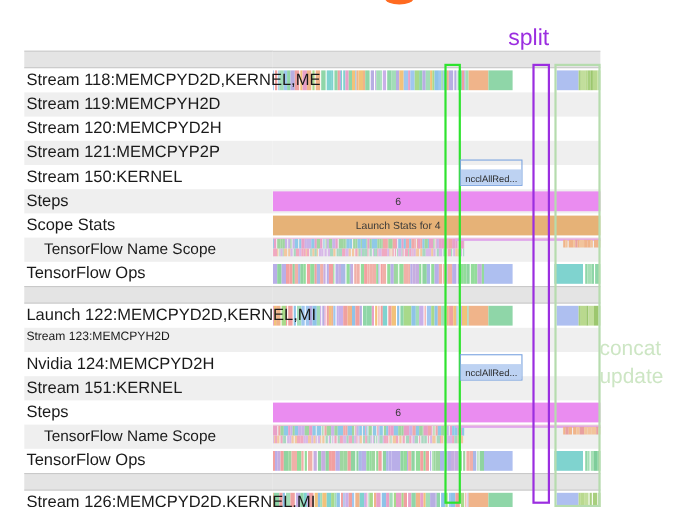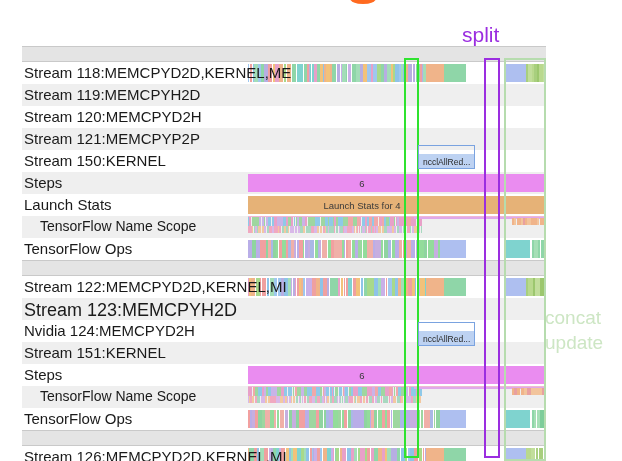--- a/index.html
+++ b/index.html
@@ -849,25 +849,25 @@
         <div class="maskalt" style="top: 340px;"></div>
         <div class="maskgrp" style="top: 384px;"></div>
       </div>
     <div id="labels-host">
         <div class="lbl" style="position: absolute; left: 2px; top: 18px; z-index: 6; font-size: 15px; color: rgb(26, 26, 26); white-space: nowrap;"><span>Stream 118:MEMCPYD2D,KERNEL,ME</span></div>
         <div class="lbl" style="position: absolute; left: 2px; top: 40px; z-index: 6; font-size: 15px; color: rgb(26, 26, 26); white-space: nowrap;"><span>Stream 119:MEMCPYH2D</span></div>
         <div class="lbl" style="position: absolute; left: 2px; top: 62px; z-index: 6; font-size: 15px; color: rgb(26, 26, 26); white-space: nowrap;"><span>Stream 120:MEMCPYD2H</span></div>
         <div class="lbl" style="position: absolute; left: 2px; top: 84px; z-index: 6; font-size: 15px; color: rgb(26, 26, 26); white-space: nowrap;"><span>Stream 121:MEMCPYP2P</span></div>
         <div class="lbl" style="position: absolute; left: 2px; top: 106px; z-index: 6; font-size: 15px; color: rgb(26, 26, 26); white-space: nowrap;"><span>Stream 150:KERNEL</span></div>
         <div class="lbl" style="position: absolute; left: 2px; top: 128px; z-index: 6; font-size: 15px; color: rgb(26, 26, 26); white-space: nowrap;"><span>Steps</span></div>
-        <div class="lbl" style="position: absolute; left: 2px; top: 150px; z-index: 6; font-size: 15px; color: rgb(26, 26, 26); white-space: nowrap;"><span>Launch Stats</span></div>
+        <div class="lbl" style="position: absolute; left: 2px; top: 150px; z-index: 6; font-size: 15px; color: rgb(26, 26, 26); white-space: nowrap;"><span>Scope Stats</span></div>
         <div class="lbl sub" style="position: absolute; left: 18px; top: 172px; z-index: 6; font-size: 14px; color: rgb(26, 26, 26); white-space: nowrap;"><span class="tri"></span><span>TensorFlow Name Scope</span></div>
         <div class="lbl" style="position: absolute; left: 2px; top: 194px; z-index: 6; font-size: 15px; color: rgb(26, 26, 26); white-space: nowrap;"><span>TensorFlow Ops</span></div>
-        <div class="lbl" style="position: absolute; left: 2px; top: 232px; z-index: 6; font-size: 15px; color: rgb(26, 26, 26); white-space: nowrap;"><span>Stream 122:MEMCPYD2D,KERNEL,MI</span></div>
-        <div class="lbl" style="position: absolute; left: 2px; top: 254px; z-index: 6; font-size: 18px; color: rgb(26, 26, 26); white-space: nowrap;"><span>Stream 123:MEMCPYH2D</span></div>
+        <div class="lbl" style="position: absolute; left: 2px; top: 232px; z-index: 6; font-size: 15px; color: rgb(26, 26, 26); white-space: nowrap;"><span>Launch 122:MEMCPYD2D,KERNEL,MI</span></div>
+        <div class="lbl" style="position: absolute; left: 2px; top: 254px; z-index: 6; font-size: 11px; color: rgb(26, 26, 26); white-space: nowrap;"><span>Stream 123:MEMCPYH2D</span></div>
         <div class="lbl" style="position: absolute; left: 2px; top: 276px; z-index: 6; font-size: 15px; color: rgb(26, 26, 26); white-space: nowrap;"><span>Nvidia 124:MEMCPYD2H</span></div>
         <div class="lbl" style="position: absolute; left: 2px; top: 298px; z-index: 6; font-size: 15px; color: rgb(26, 26, 26); white-space: nowrap;"><span>Stream 151:KERNEL</span></div>
         <div class="lbl" style="position: absolute; left: 2px; top: 320px; z-index: 6; font-size: 15px; color: rgb(26, 26, 26); white-space: nowrap;"><span>Steps</span></div>
         <div class="lbl sub" style="position: absolute; left: 18px; top: 342px; z-index: 6; font-size: 14px; color: rgb(26, 26, 26); white-space: nowrap;"><span class="tri"></span><span>TensorFlow Name Scope</span></div>
         <div class="lbl" style="position: absolute; left: 2px; top: 364px; z-index: 6; font-size: 15px; color: rgb(26, 26, 26); white-space: nowrap;"><span>TensorFlow Ops</span></div>
         <div class="lbl" style="position: absolute; left: 2px; top: 402px; z-index: 6; font-size: 15px; color: rgb(26, 26, 26); white-space: nowrap;"><span>Stream 126:MEMCPYD2D,KERNEL,MI</span></div>
       </div>
   </div>
 
   <div id="overlay">

